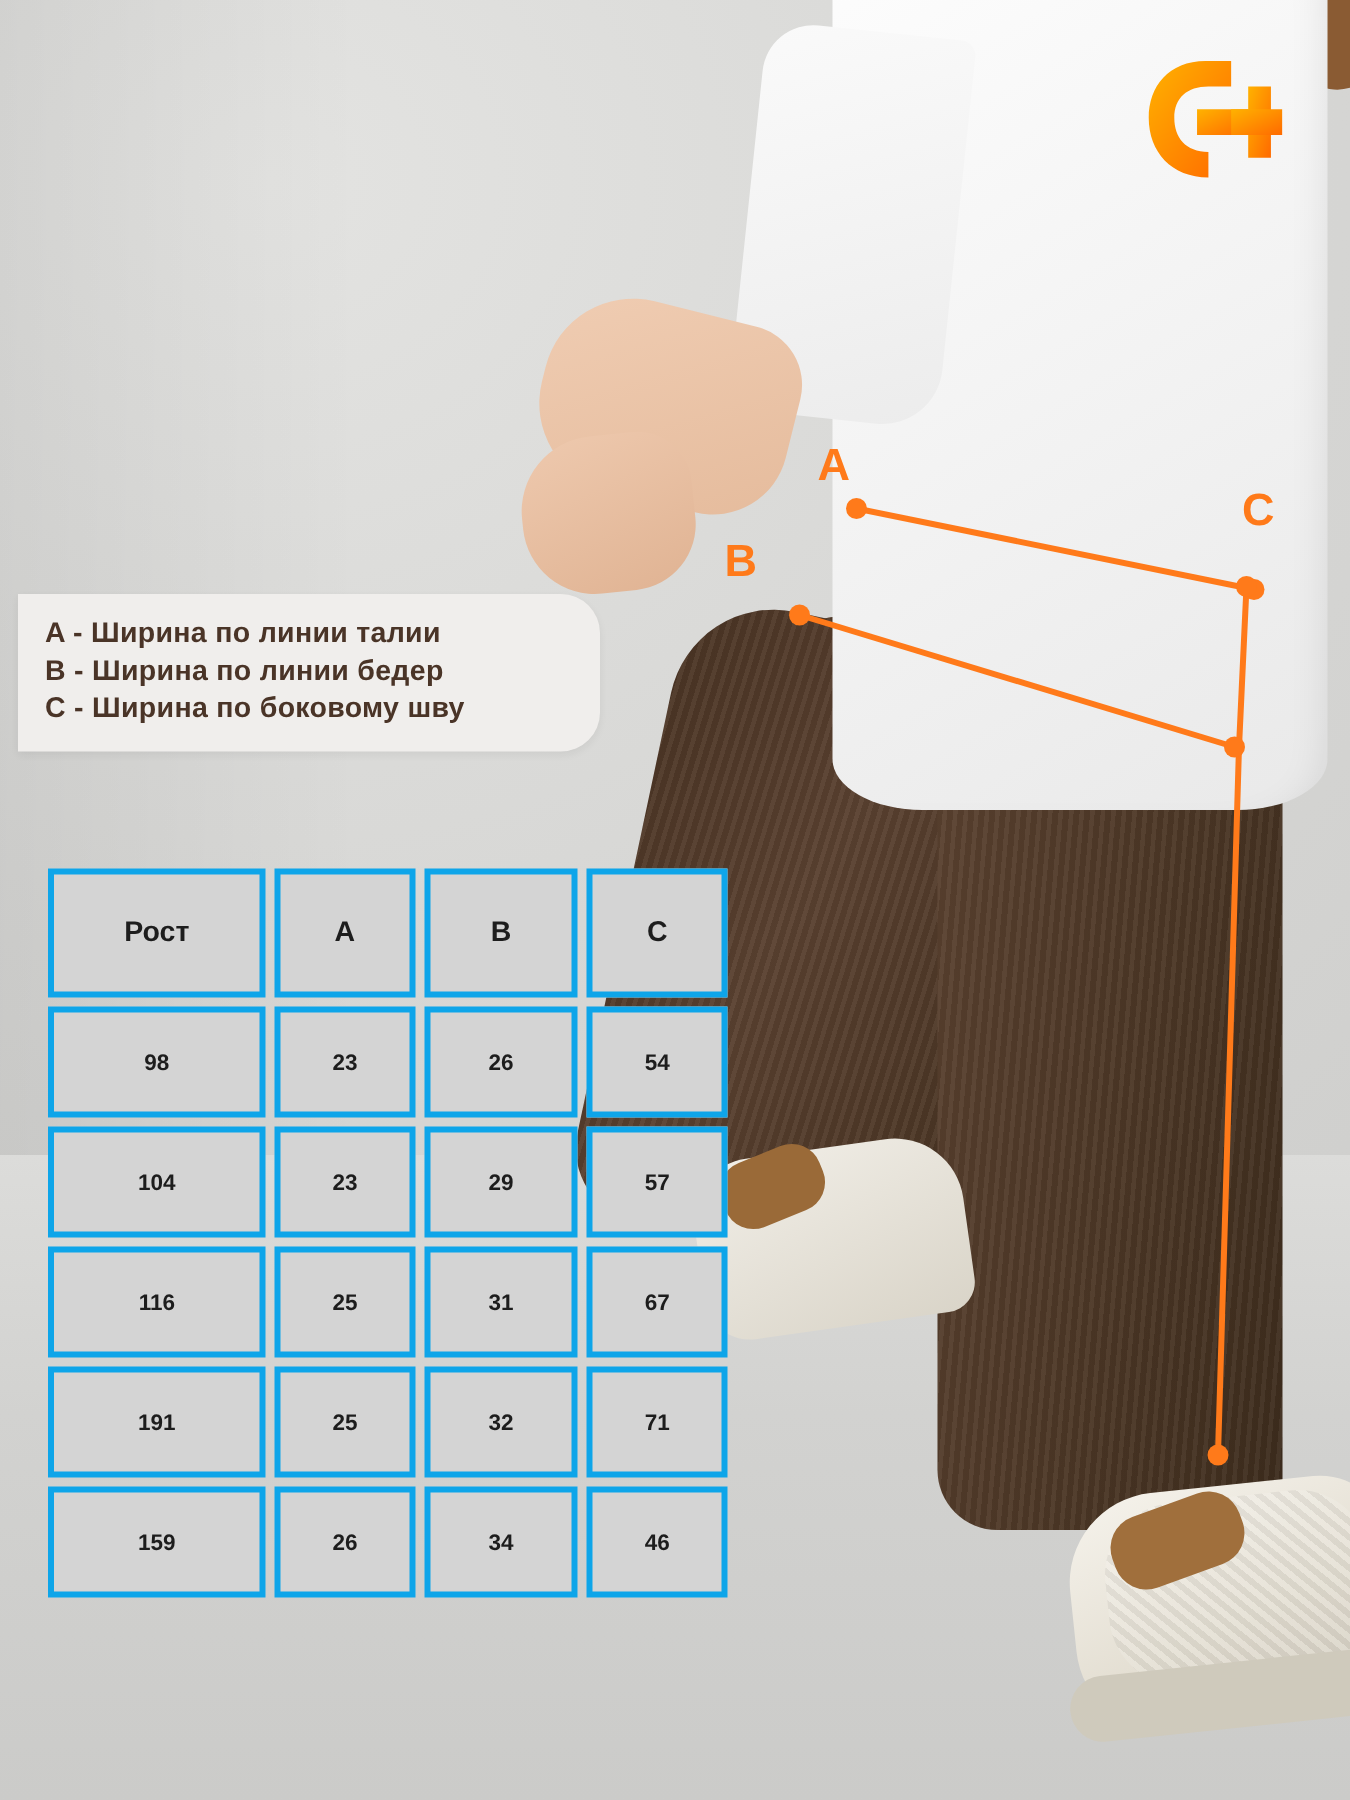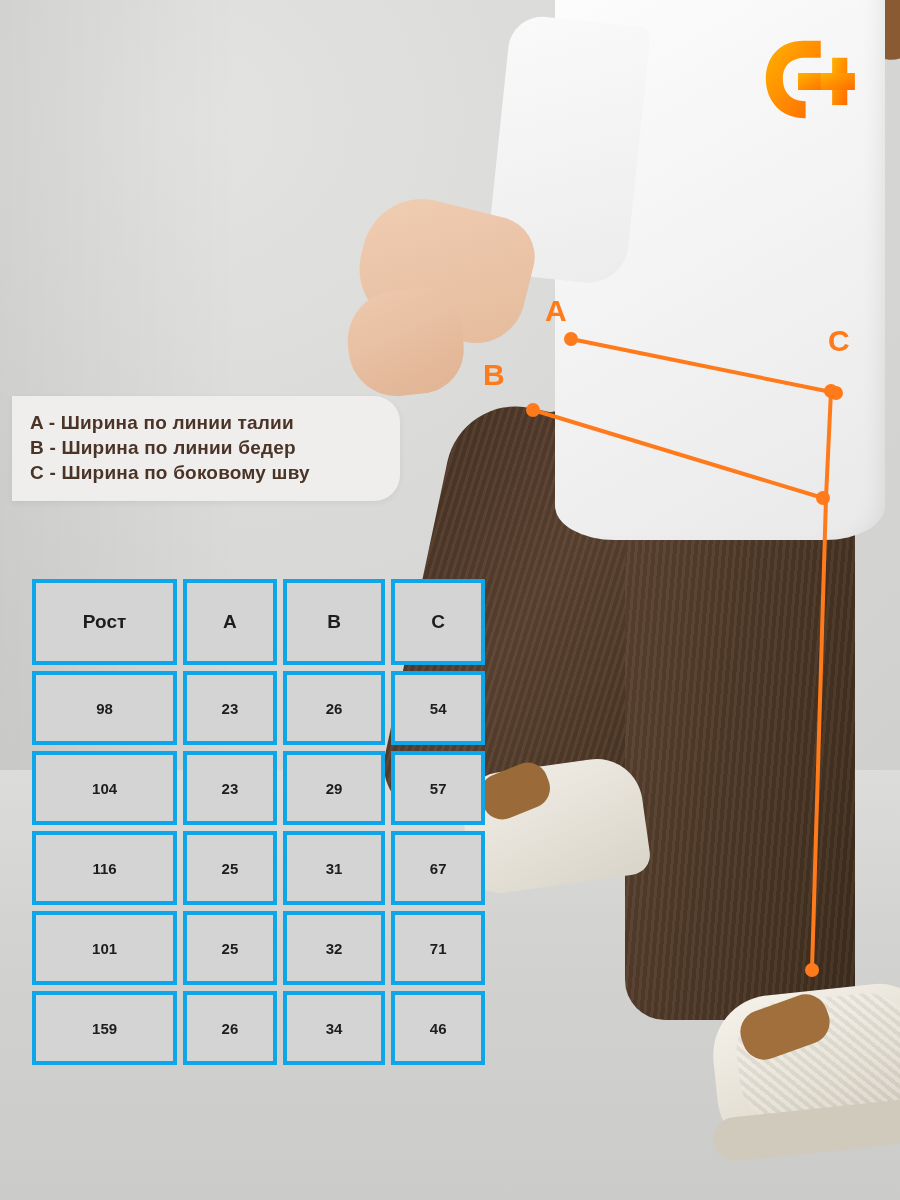--- a/index.html
+++ b/index.html
@@ -297,21 +297,21 @@
         <td class="c2">29</td>
         <td class="c3">57</td>
       </tr>
       <tr>
         <td class="c0">116</td>
         <td class="c1">25</td>
         <td class="c2">31</td>
         <td class="c3">67</td>
       </tr>
       <tr>
-        <td class="c0">101</td>
+        <td class="c0">191</td>
         <td class="c1">25</td>
         <td class="c2">32</td>
         <td class="c3">71</td>
       </tr>
       <tr>
         <td class="c0">159</td>
         <td class="c1">26</td>
         <td class="c2">34</td>
         <td class="c3">46</td>
       </tr>

